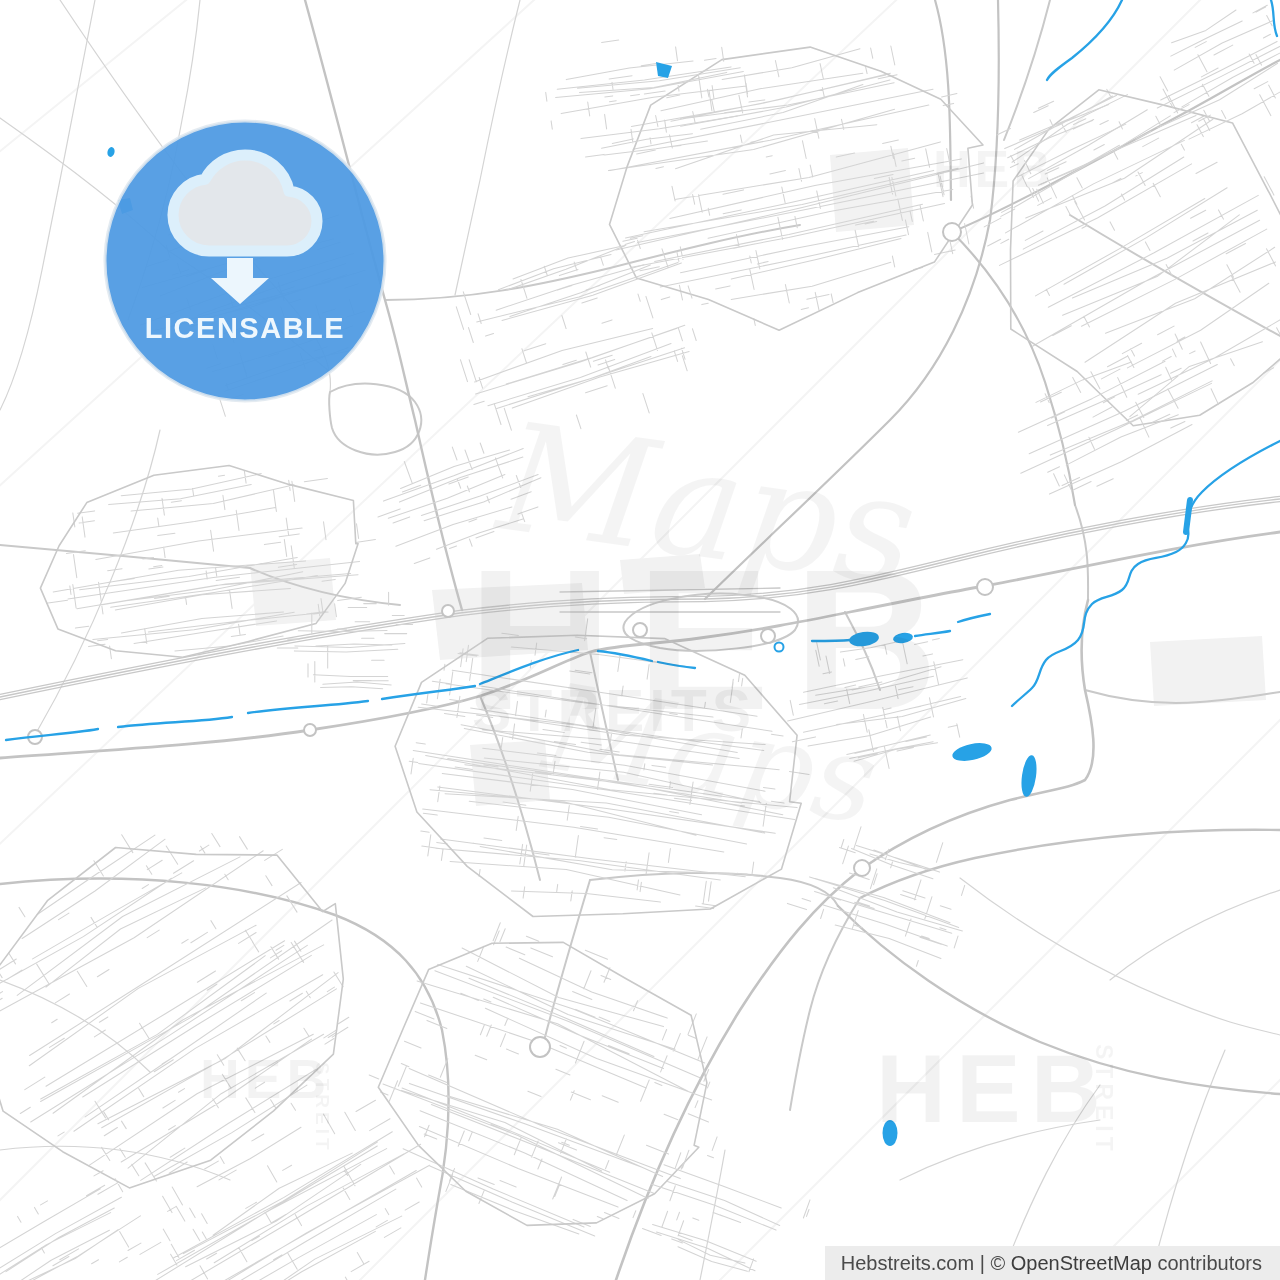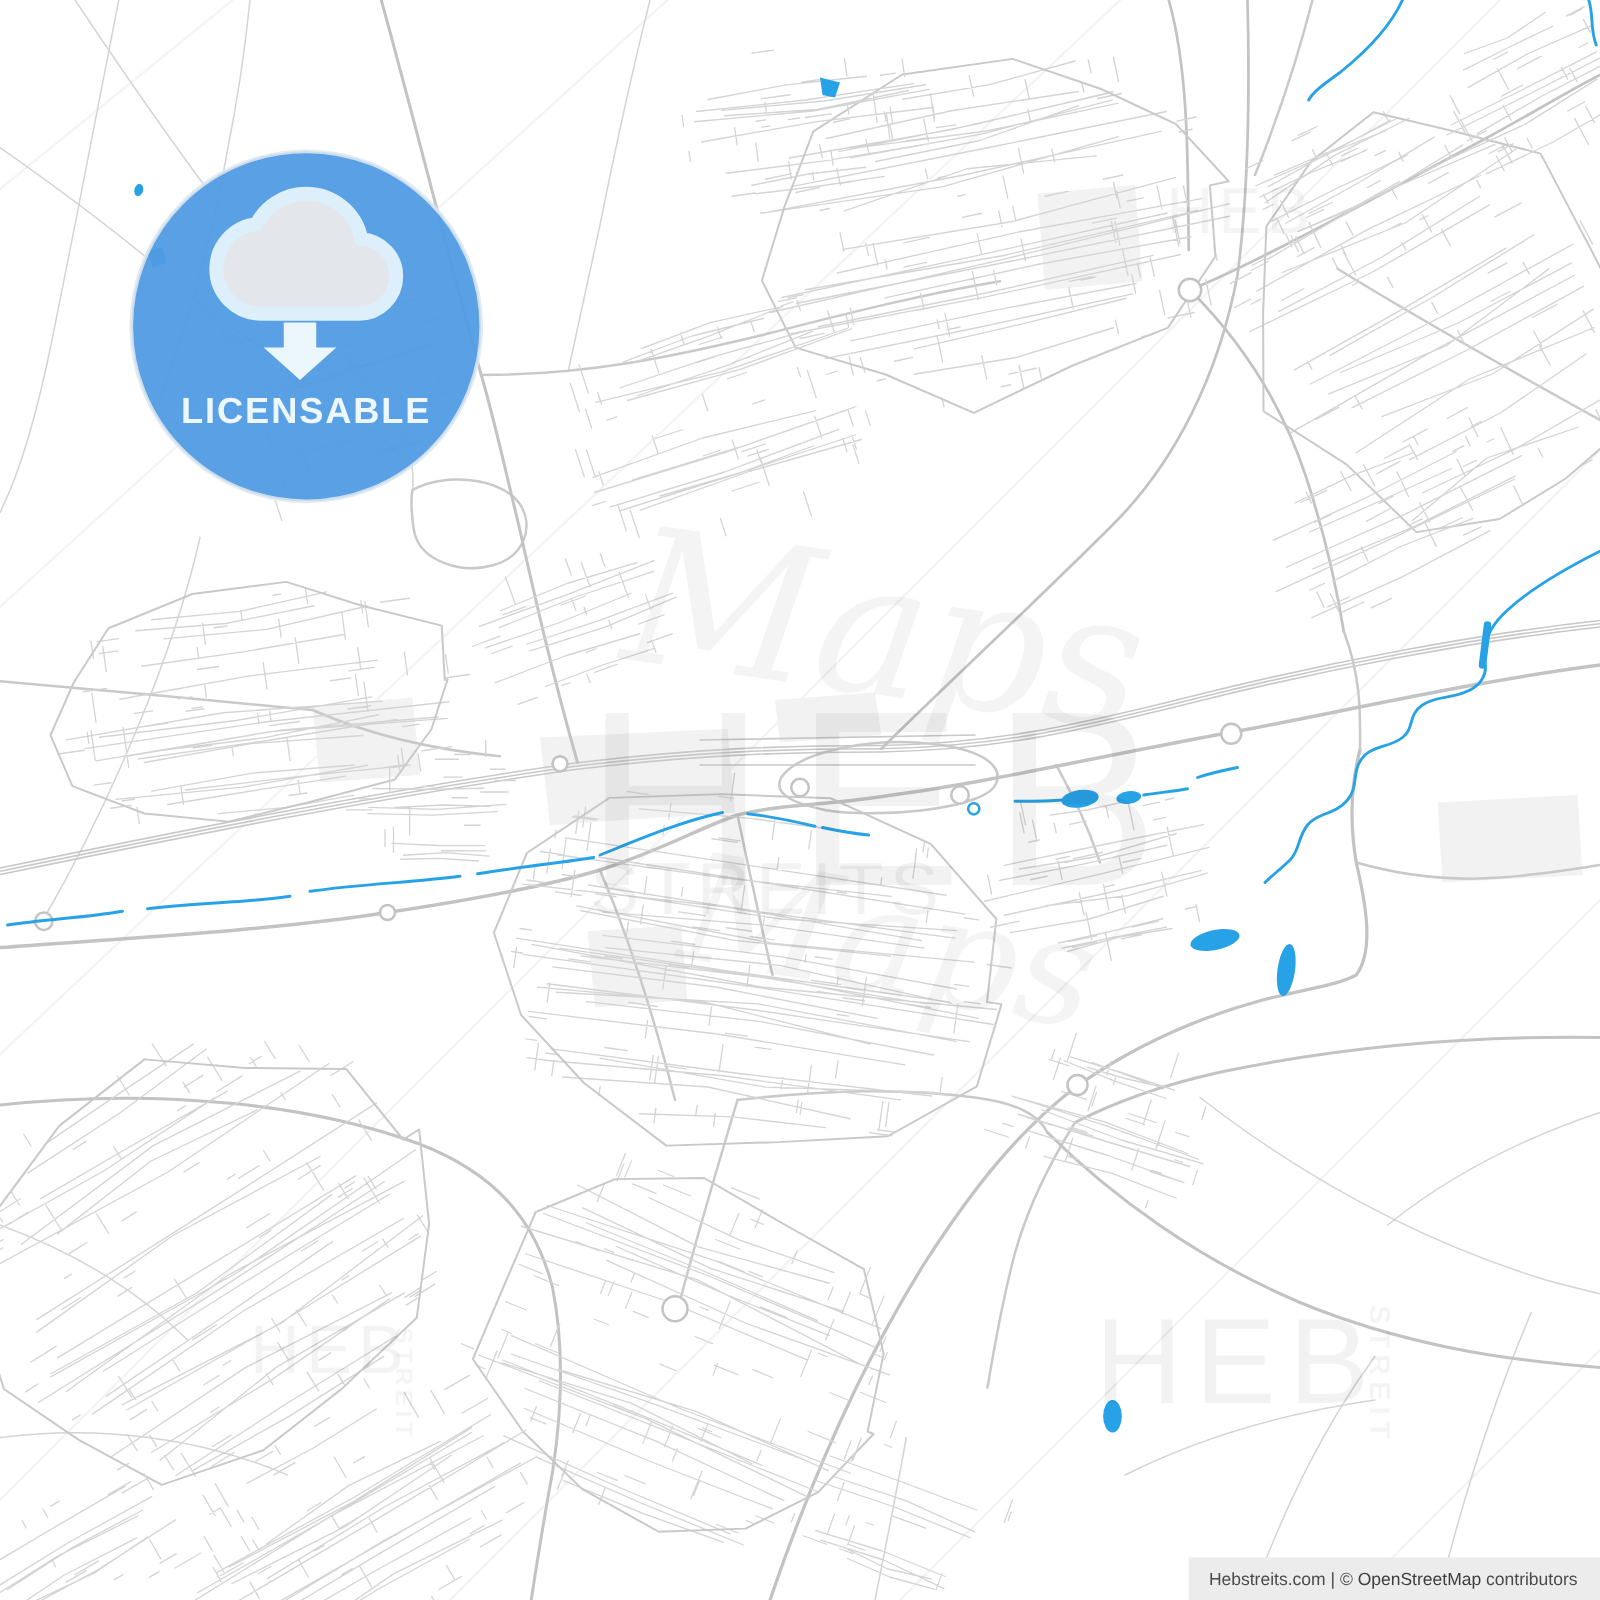--- a/index.html
+++ b/index.html
@@ -5,27 +5,27 @@
   html,body{margin:0;padding:0;background:#fff;}
   #root{position:relative;width:1280px;height:1280px;overflow:hidden;background:#fff;
         font-family:"Liberation Sans",sans-serif;}
   #map-svg{position:absolute;left:0;top:0;}
   #map-svg .ln path{fill:none;stroke-linecap:round;stroke-linejoin:round;}
   #map-svg #g-roundabouts circle{fill:#ffffff;}
   #map-svg #g-landuse path{stroke:none;}
   #map-svg #g-lakes path,#map-svg #g-lakes ellipse{stroke:none;}
   #map-svg #g-lakes .pond-ring{fill:none;}
   .wm{position:absolute;user-select:none;pointer-events:none;line-height:1;white-space:nowrap;}
-  .wm-block{font-weight:normal;font-family:"Liberation Sans",sans-serif;}
+  .wm-block{font-weight:bold;font-family:"Liberation Sans",sans-serif;}
   .wm-script{font-family:"DejaVu Serif",serif;font-style:italic;}
   .wm-vert{writing-mode:vertical-rl;font-weight:bold;}
   #badge{position:absolute;left:100px;top:116px;width:290px;height:290px;cursor:pointer;}
   #badge text{font-family:"Liberation Sans",sans-serif;font-weight:bold;letter-spacing:1.5px;}
   #attribution{position:absolute;right:0;bottom:0;height:34px;background:#ececec;
-    display:flex;align-items:center;padding:0 18px 0 16px;font-size:14px;color:#4a4a4a;}
+    display:flex;align-items:center;padding:0 18px 0 16px;font-size:20px;color:#4a4a4a;}
   #attribution span{white-space:pre;}
   #attribution .osm{font-weight:normal;color:#3d3d3d;}
 </style>
 </head>
 <body>
 
 <div id="root">
 
   <svg id="map-svg" width="1280" height="1280" viewBox="0 0 1280 1280" xmlns="http://www.w3.org/2000/svg">
 

